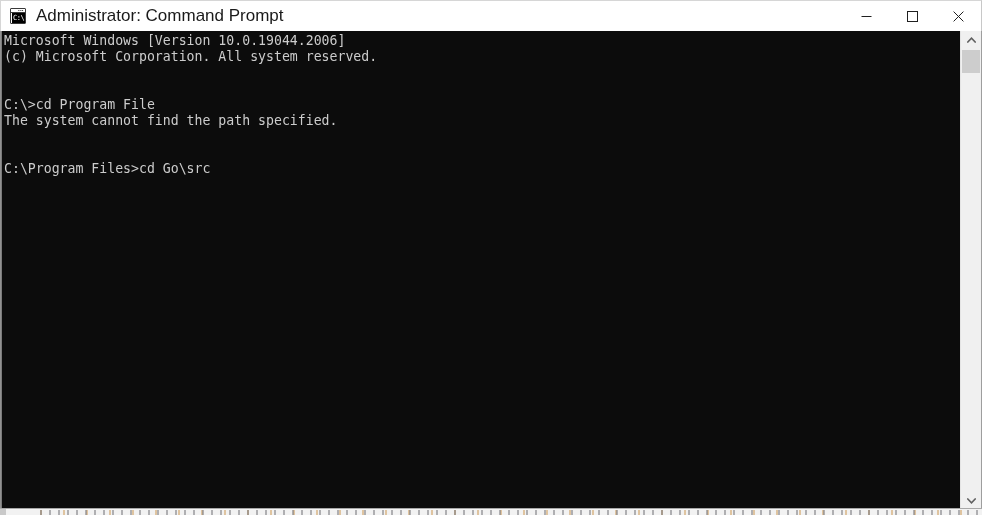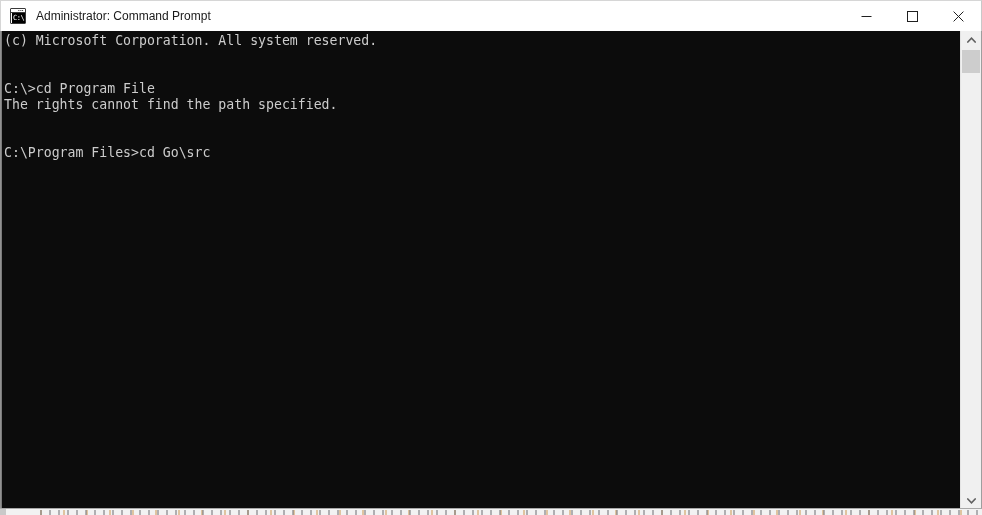--- a/index.html
+++ b/index.html
@@ -79,21 +79,21 @@
     background: #000000;
     color: #ffffff;
     font-family: "DejaVu Sans Mono", monospace;
     font-size: 7px;
     line-height: 10px;
     padding-left: 1px;
     letter-spacing: -0.5px;
   }
   .title-text {
     margin-left: 10px;
-    font-size: 12px;
+    font-size: 17px;
     color: #1a1a1a;
     white-space: nowrap;
     overflow: hidden;
     text-overflow: ellipsis;
   }
 
   .win-controls {
     display: flex;
     flex: 0 0 auto;
     height: 30px;
@@ -263,25 +263,26 @@
         <svg width="11" height="11" viewBox="0 0 11 11">
           <line x1="0.6" y1="0.6" x2="10.4" y2="10.4" stroke="#202020" stroke-width="1"></line>
           <line x1="10.4" y1="0.6" x2="0.6" y2="10.4" stroke="#202020" stroke-width="1"></line>
         </svg>
       </button>
     </div>
   </div>
 
   <div class="console">
     <div class="console-inner">
+      <div class="term-line">Microsoft Windows [Version 10.0.19044.2006]</div>
       <div class="term-line">(c) Microsoft Corporation. All system reserved.</div>
       <div class="term-line blank"></div>
       <div class="term-line blank"></div>
       <div class="term-line">C:\&gt;cd Program File</div>
-      <div class="term-line">The rights cannot find the path specified.</div>
+      <div class="term-line">The system cannot find the path specified.</div>
       <div class="term-line blank"></div>
       <div class="term-line blank"></div>
       <div class="term-line">C:\Program Files&gt;cd Go\src</div>
       <div class="term-line blank"></div>
     </div>
 
     <div class="scrollbar">
       <div class="sb-track"></div>
       <div class="sb-btn sb-up">
         <svg width="9" height="6" viewBox="0 0 9 6">

